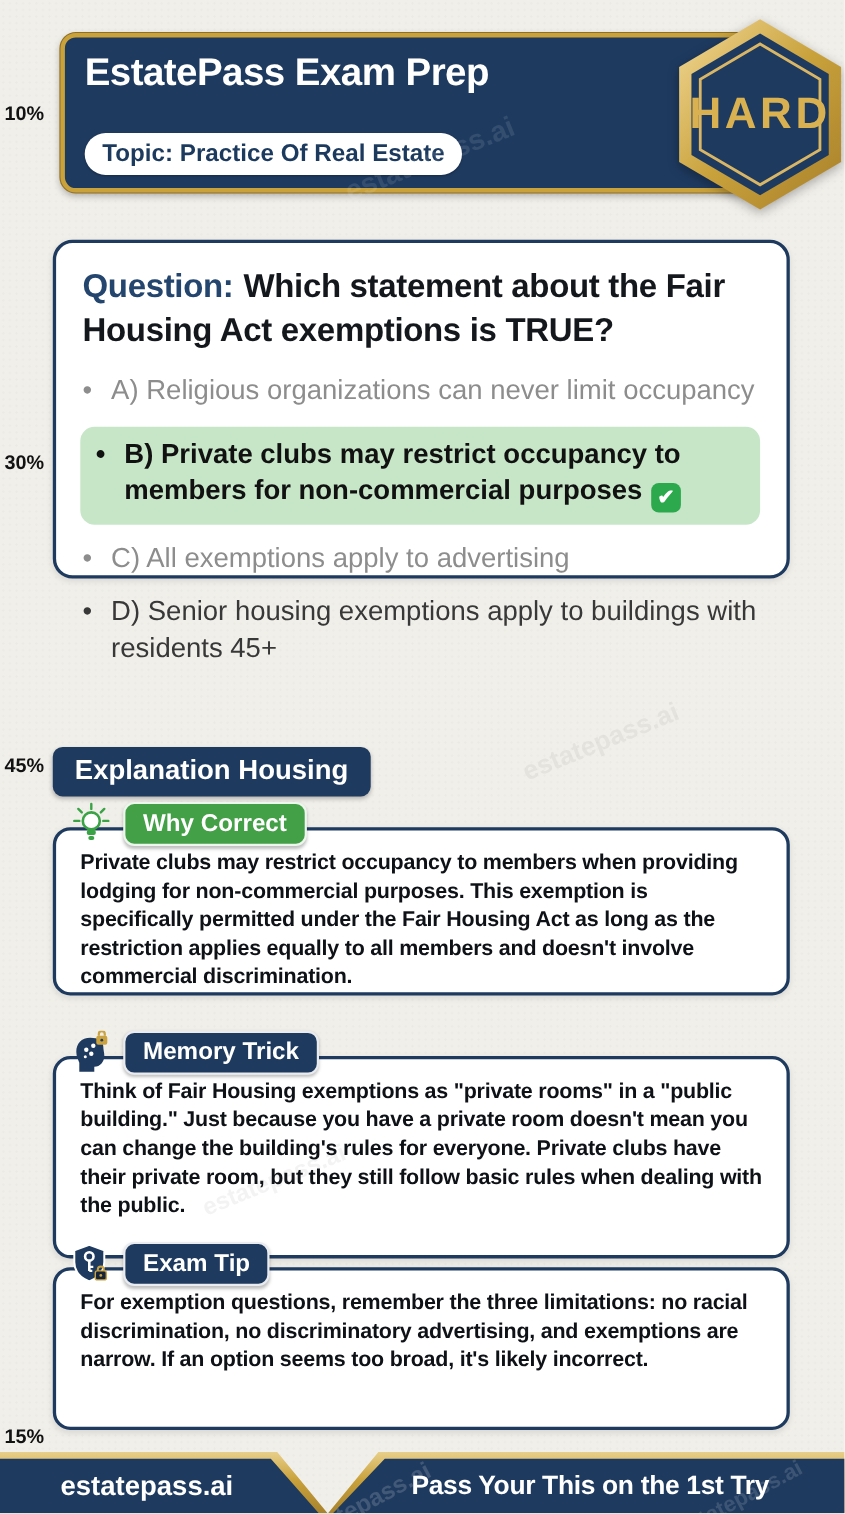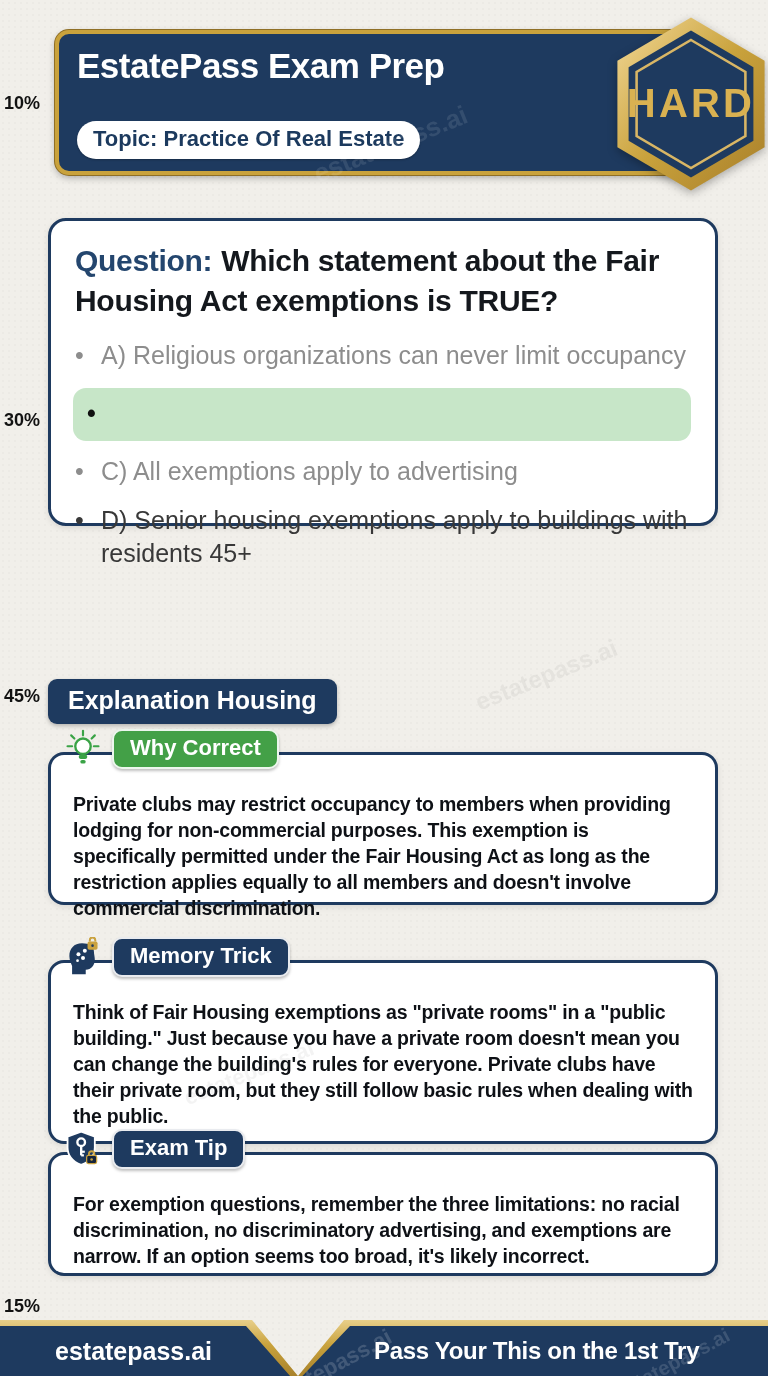--- a/index.html
+++ b/index.html
@@ -56,24 +56,24 @@
                text-align:center;font-weight:bold;vertical-align:-4px;margin-left:8px;}
 
   
   .exp-heading{position:absolute;left:48px;top:679px;background:#1e3a5f;
                border-radius:9px;padding:7px 20px 9px;color:#fff;
                font-size:25px;font-weight:bold;box-shadow:0 2px 4px rgba(0,0,0,0.25);}
 
   
   .ecard{position:absolute;left:48px;width:670px;box-sizing:border-box;
          background:#ffffff;border:3px solid #1e3a5f;border-radius:16px;
-         padding:36px 22px 14px;box-shadow:0 2px 6px rgba(0,0,0,0.10);}
+         padding:16px 22px 14px;box-shadow:0 2px 6px rgba(0,0,0,0.10);}
   .ecard-why{top:752px;height:153px;}
   .ecard-memory{top:960px;height:184px;}
-  .ecard-exam{top:1152px;height:124px;}
+  .ecard-exam{top:1152px;height:148px;}
   .badge-row{position:absolute;top:-26px;left:12px;display:flex;align-items:center;gap:9px;}
   .sec-badge{border-radius:10px;padding:4px 16px 6px;color:#fff;font-size:22px;
              font-weight:bold;border:2px solid rgba(255,255,255,0.9);
              box-shadow:0 2px 3px rgba(0,0,0,0.25);white-space:nowrap;}
   .badge-green{background:#43a047;}
   .badge-navy{background:#1e3a5f;}
   .sec-icon{width:40px;height:40px;flex:0 0 40px;}
   .ecard p{margin:0;font-size:19.5px;line-height:26px;font-weight:bold;
            color:#0e1116;letter-spacing:-0.2px;}
 
@@ -125,20 +125,21 @@
     <div class="q-heading">
       <span class="q-label">Question:</span><span class="q-text">Which statement about the Fair Housing Act exemptions is TRUE?</span>
     </div>
     <div class="options">
       <div class="opt opt-dim">
         <span class="bullet">•</span>
         <span>A) Religious organizations can never limit occupancy</span>
       </div>
       <div class="opt opt-correct">
         <span class="bullet">•</span>
+        <span><span>B) Private clubs may restrict occupancy to members for non-commercial purposes</span><span class="check-badge">✔</span></span>
       </div>
       <div class="opt opt-dim">
         <span class="bullet">•</span>
         <span>C) All exemptions apply to advertising</span>
       </div>
       <div class="opt opt-dark">
         <span class="bullet">•</span>
         <span>D) Senior housing exemptions apply to buildings with residents 45+</span>
       </div>
     </div>

